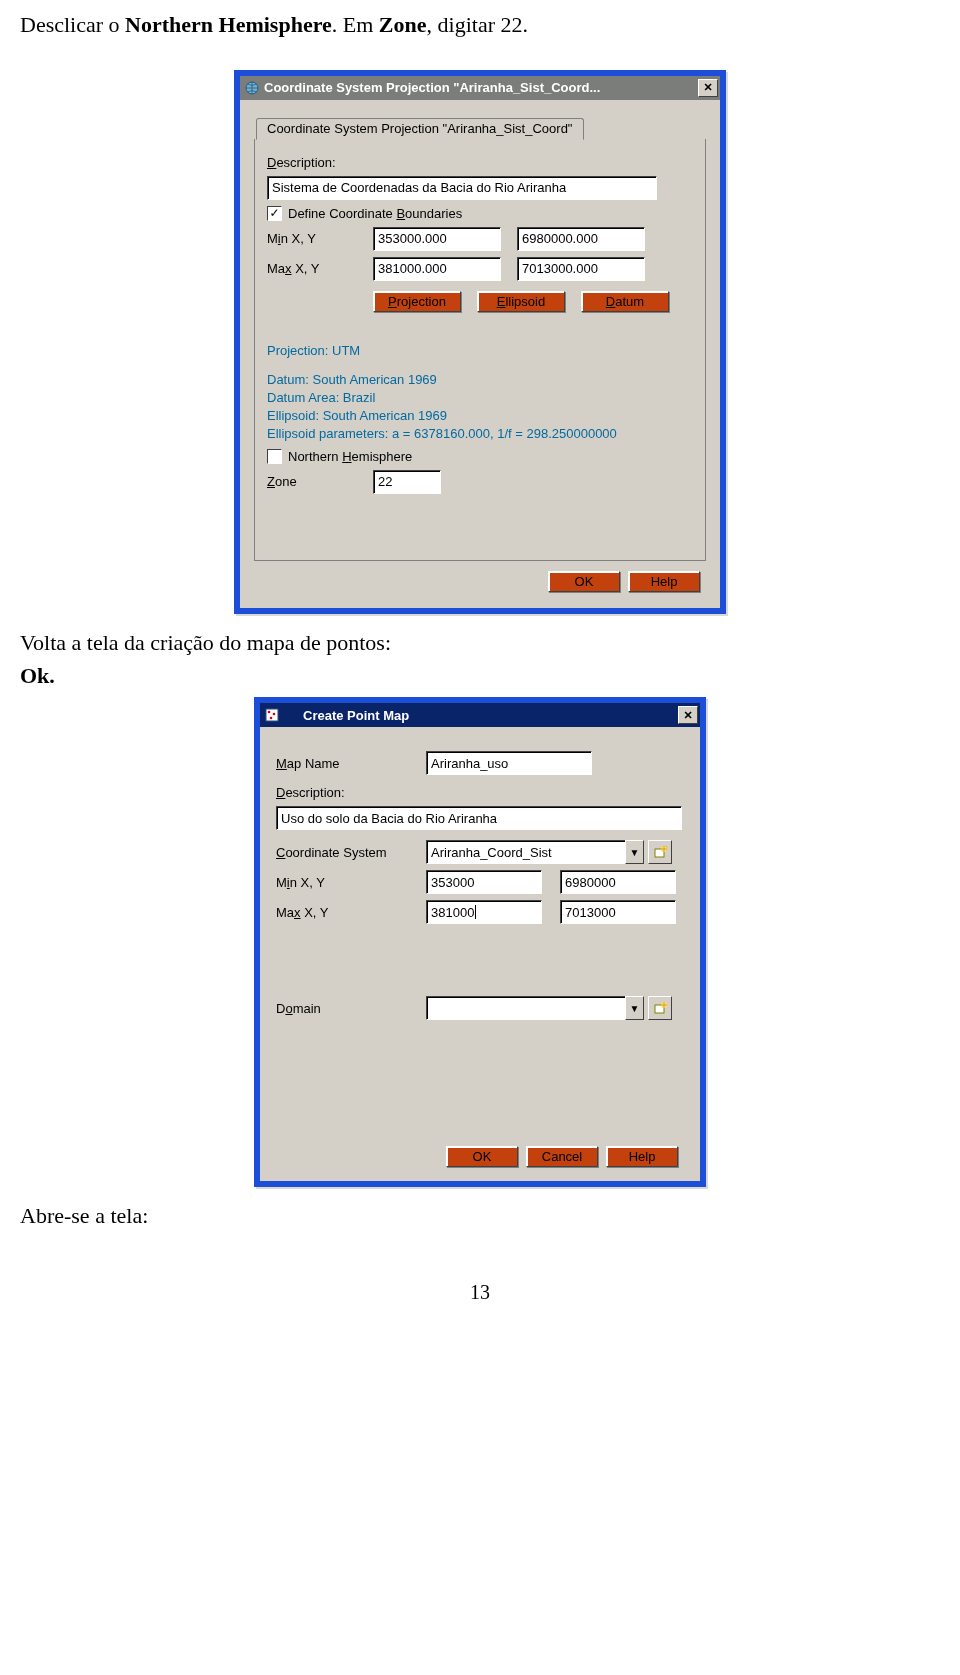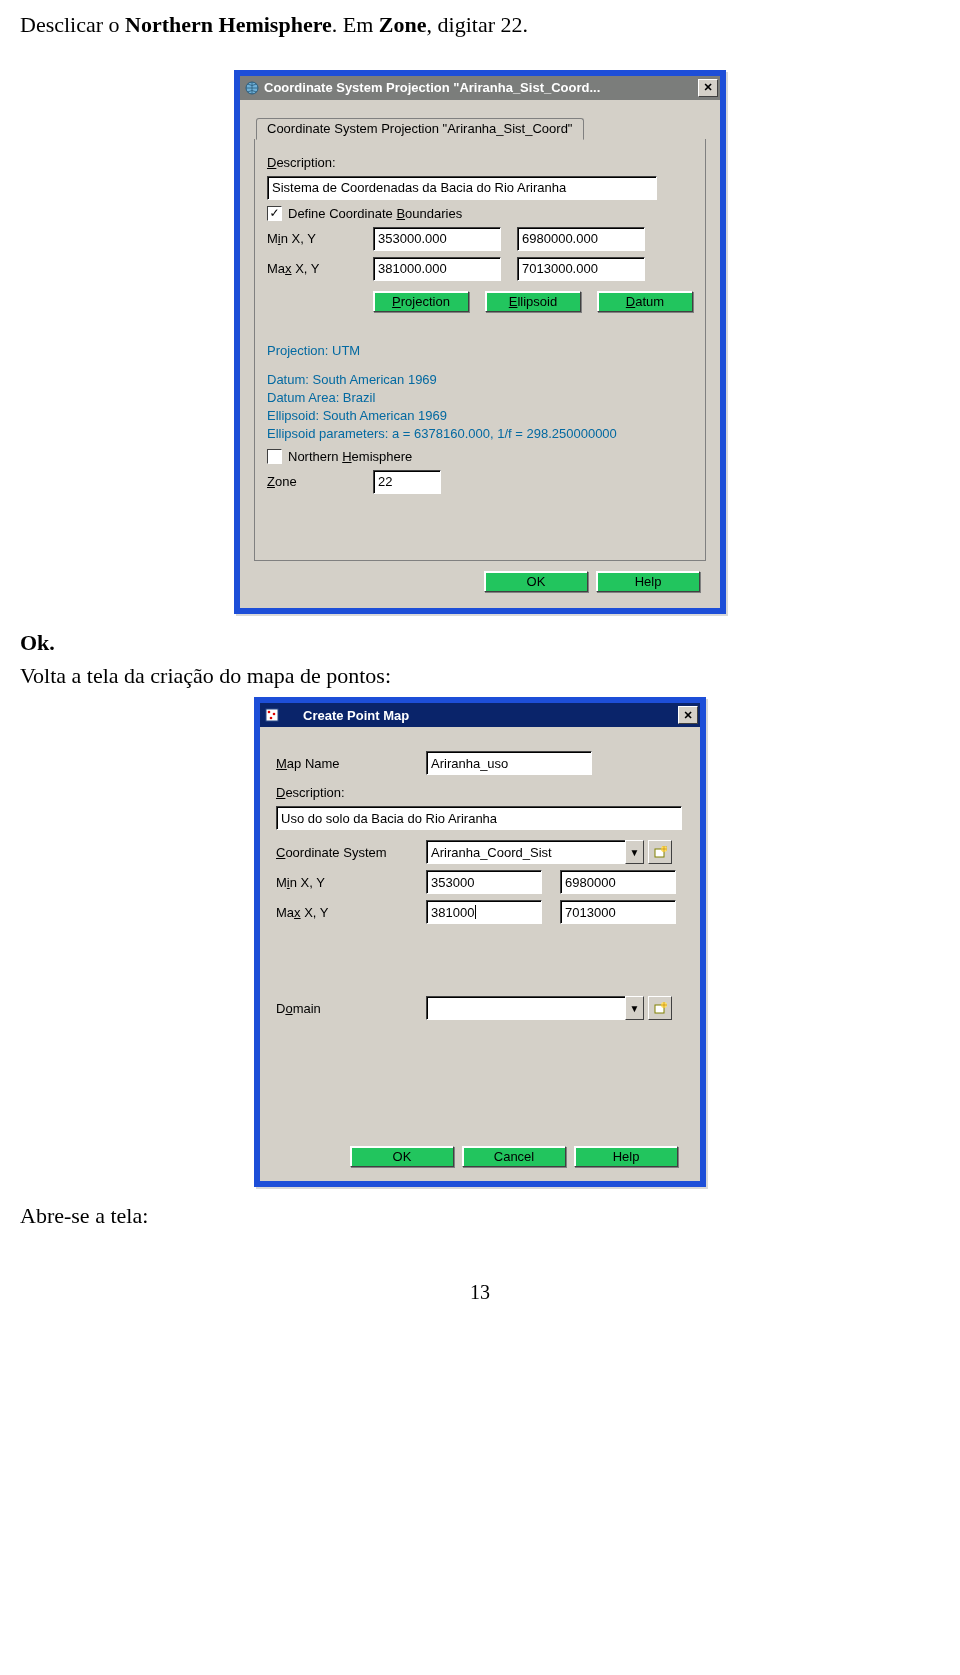--- a/index.html
+++ b/index.html
@@ -100,25 +100,25 @@
     padding: 2px 4px;
     height: 18px;
     font-family: "MS Sans Serif", Arial, sans-serif;
     font-size: 13px;
     color: #000;
     display: inline-flex;
     align-items: center;
     overflow: hidden;
   }
   .btn95 {
-    background: #22c55e;
+    background: #c2410c;
     border: 1px solid #fff;
     border-right-color: #404040; border-bottom-color: #404040;
     box-shadow: 1px 1px 0 #808080, inset 1px 1px 0 #fff;
-    padding: 2px 16px;
+    padding: 2px 0;
     font-family: Tahoma, Arial, sans-serif;
     font-size: 13px;
     text-align: center;
   }
   .checkbox {
     width: 13px; height: 13px;
     background: #fff;
     border: 1px solid #808080;
     border-top-color:#404040; border-left-color:#404040;
     border-right-color:#fff; border-bottom-color:#fff;
@@ -239,22 +239,22 @@
         </div>
 
         <div class="footerbtns">
           <div class="btn95">OK</div>
           <div class="btn95">Help</div>
         </div>
       </div>
     </div>
   </div>
 
+  <p class="doc-line">Volta a tela da criação do mapa de pontos:</p>
   <p class="doc-line"><span class="bold">Ok.</span></p>
-  <p class="doc-line">Volta a tela da criação do mapa de pontos:</p>
 
   <div class="center-img-wrap" style="margin-top:6px;">
     <div class="dialog" style="width:440px;">
       <div class="titlebar" style="background:#0a246a;gap:19px;">
         <span class="ticon">
           <svg width="14" height="14" viewBox="0 0 14 14">
               <rect x="1" y="1" width="12" height="12" fill="#fff" stroke="#2a4a8a"></rect>
               <circle cx="4" cy="4" r="1.3" fill="#d00"></circle>
               <circle cx="9" cy="6" r="1.3" fill="#d00"></circle>
               <circle cx="6" cy="10" r="1.3" fill="#d00"></circle>

